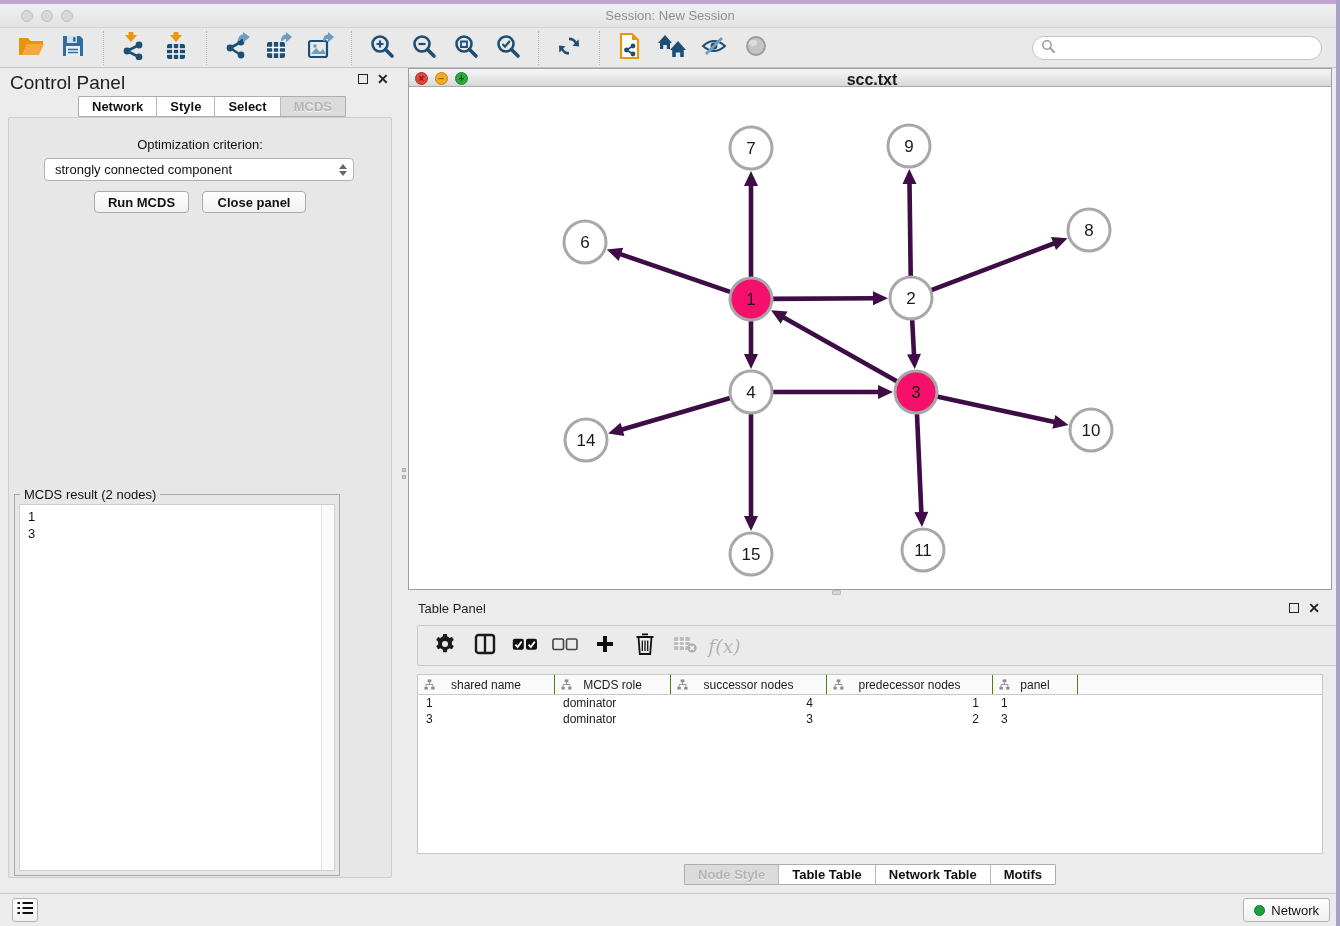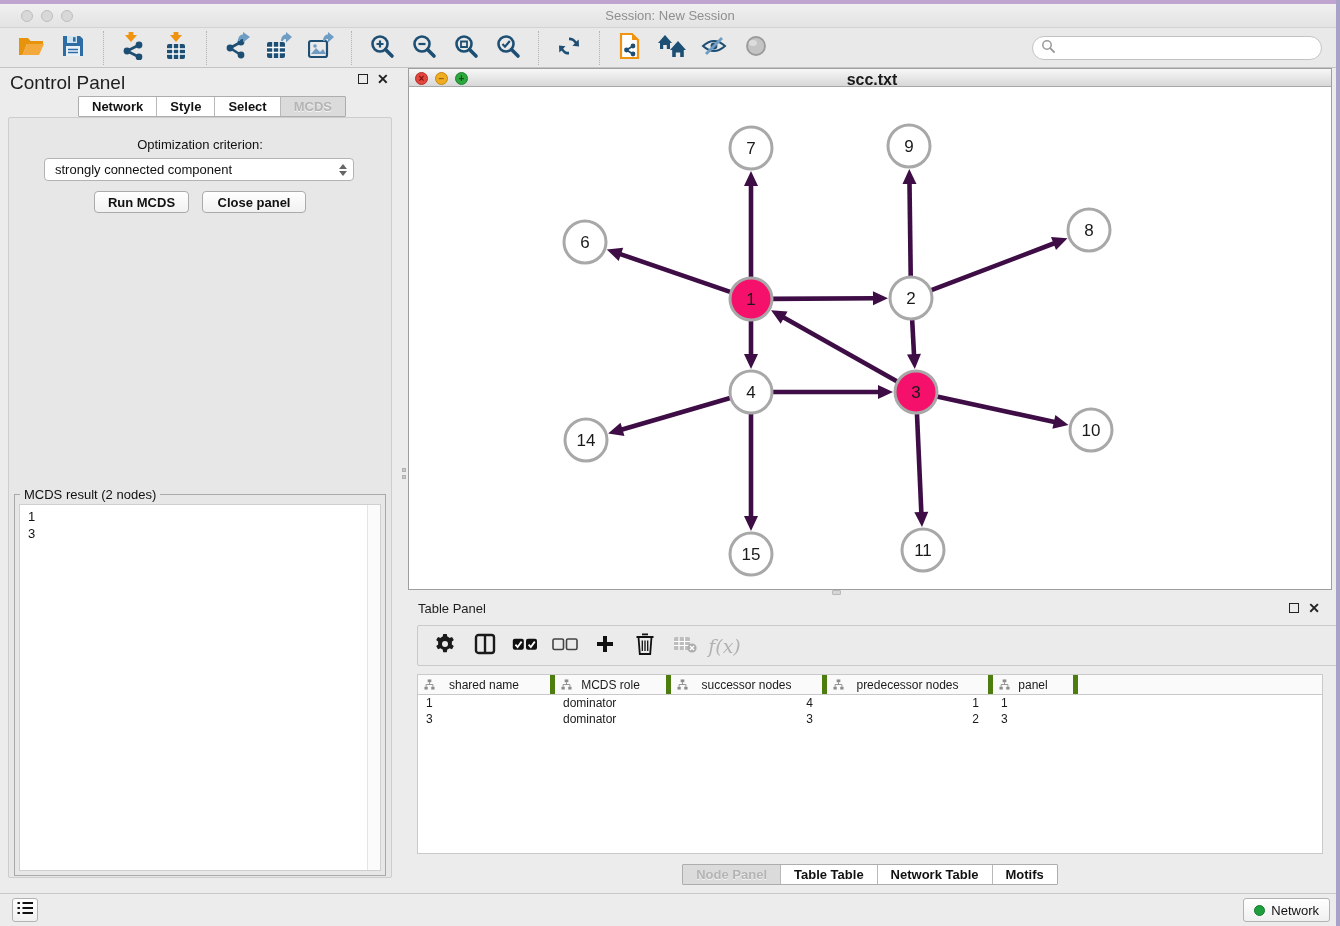--- a/index.html
+++ b/index.html
@@ -33,21 +33,21 @@
   .seg:last-child { border-right:none; }
   .seg.active { background:#DBDBDB; color:#B4B4B4; text-shadow:0 1px 0 #F3F3F3;text-align:center; }
   .cp-tabs { left:78px; top:96px; z-index:3; }
   .cp-inner { left:8px; top:117px; width:384px; height:761px; background:#E7E7E7; border:1px solid #CDCDCD; border-radius:2px; }
   .opt-label { left:8px; top:137px; width:384px; text-align:center; font-size:13px; color:#111; }
   .cp-select { left:44px; top:158px; width:310px; height:23px; background:#fff; border:1px solid #B3B3B3; border-radius:4px; display:flex; align-items:center; padding:0 6px 0 10px; font-size:13px; color:#111; }
   .stepper { margin-left:auto; display:flex; flex-direction:column; gap:2px; }
   .tri-up { width:0; height:0; border-left:4px solid transparent; border-right:4px solid transparent; border-bottom:5px solid #666; }
   .tri-dn { width:0; height:0; border-left:4px solid transparent; border-right:4px solid transparent; border-top:5px solid #666; }
   .btn { position:absolute; height:22px; background:linear-gradient(#FFFFFF,#F1F1F1); border:1px solid #ABABAB; border-radius:4px; font-size:13px; font-weight:600; color:#111; display:flex; align-items:center; justify-content:center; font-family:inherit; }
-  .fieldset { left:14px; top:494px; width:372px; height:382px; border:1px solid #A9A9A9; }
+  .fieldset { left:14px; top:494px; width:326px; height:382px; border:1px solid #A9A9A9; }
   .legend { position:absolute; top:-8px; left:5px; background:#E7E7E7; padding:0 4px; font-size:13px; color:#111; }
   .result-box { position:absolute; left:4px; right:4px; top:9px; bottom:4px; background:#fff; border:1px solid #CFCFCF; }
   .result-scroll { position:absolute; right:0; top:0; bottom:0; width:13px; background:#FBFBFB; border-left:1px solid #E4E4E4; }
   .result-text { position:absolute; left:8px; top:3px; font-size:13px; color:#111; line-height:17px; white-space:pre-line; }
 
   
   .vsplit-handle { left:401px; top:468px; width:5px; height:16px; display:flex; flex-direction:column; gap:3px; align-items:center; }
   .vsplit-handle i { width:4px; height:4px; background:#C8C8C8; border:1px solid #AFAFAF; }
   .hsplit-handle { left:832px; top:590px; width:9px; height:5px; background:#D6D6D6; border:1px solid #B9B9B9; border-radius:1px; }
 
@@ -63,21 +63,21 @@
 
   
   .table-panel { left:408px; top:597px; width:924px; height:296px; background:#ECECEC; }
   .tp-title { position:absolute; left:10px; top:4px; font-size:13px; color:#1E1E1E; }
   .tp-btns { position:absolute; right:12px; top:6px; }
   .tp-toolbar { position:absolute; left:9px; top:28px; width:994px; height:41px; background:#EBEBEB; border:1px solid #C9C9C9; border-radius:2px; display:flex; align-items:center; padding:0 10px; gap:7px; }
   .ttbtn { width:33px; height:30px; display:flex; align-items:center; justify-content:center; }
   .fx { font-family:"DejaVu Serif",serif; font-style:italic; font-size:19px; color:#B2B2B2; }
   .dtable { position:absolute; left:9px; top:77px; width:906px; height:180px; background:#fff; border:1px solid #C9C9C9; }
   .thead { display:flex; height:20px; background:#FAFAFA; border-bottom:1px solid #C9C9C9; }
-  .th { position:relative; border-right:5px solid #4d7c0f; font-size:12px; color:#1A1A1A; display:flex; align-items:center; justify-content:center; }
+  .th { position:relative; border-right:1px solid #4d7c0f; font-size:12px; color:#1A1A1A; display:flex; align-items:center; justify-content:center; }
   .th .hicon { position:absolute; left:6px; top:4px; }
   .tr { display:flex; height:16px; }
   .td { font-size:12px; color:#1A1A1A; padding:1px 8px 0 8px; overflow:hidden; white-space:nowrap; }
   .td.r { text-align:right; padding-right:14px; }
   .tp-tabs { position:absolute; left:0; right:0; top:267px; display:flex; justify-content:center; }
 
   
   .statusbar { left:0; top:893px; width:1340px; height:33px; background:#ECECEC; border-top:1px solid #C9C9C9; }
   .sb-left-btn { position:absolute; left:12px; top:4px; width:26px; height:24px; background:linear-gradient(#FFF,#F0F0F0); border:1px solid #B3B3B3; border-radius:3px; display:flex; align-items:center; justify-content:center; }
   .memory-btn { position:absolute; right:10px; top:4px; height:24px; background:linear-gradient(#FFF,#F0F0F0); border:1px solid #B3B3B3; border-radius:3px; display:flex; align-items:center; padding:0 10px; gap:6px; font-size:13px; color:#111; }
@@ -463,21 +463,21 @@
             <div class="td" style="width: 137px;">3</div>
             <div class="td" style="width: 116px;">dominator</div>
             <div class="td r" style="width: 156px;">3</div>
             <div class="td r" style="width: 166px;">2</div>
             <div class="td" style="width: 85px;">3</div>
           </div>
         </div>
     </div>
     <div class="tp-tabs">
       <div class="seggroup">
-          <div class="seg active">Node Panel</div>
+          <div class="seg active">Node Style</div>
           <div class="seg">Table Table</div>
           <div class="seg">Network Table</div>
           <div class="seg">Motifs</div>
         </div>
     </div>
   </div>
 
   <div class="abs statusbar">
     <div class="sb-left-btn">
       <span><svg width="18" height="14" viewBox="0 0 18 14" stroke="#111" stroke-width="2">

